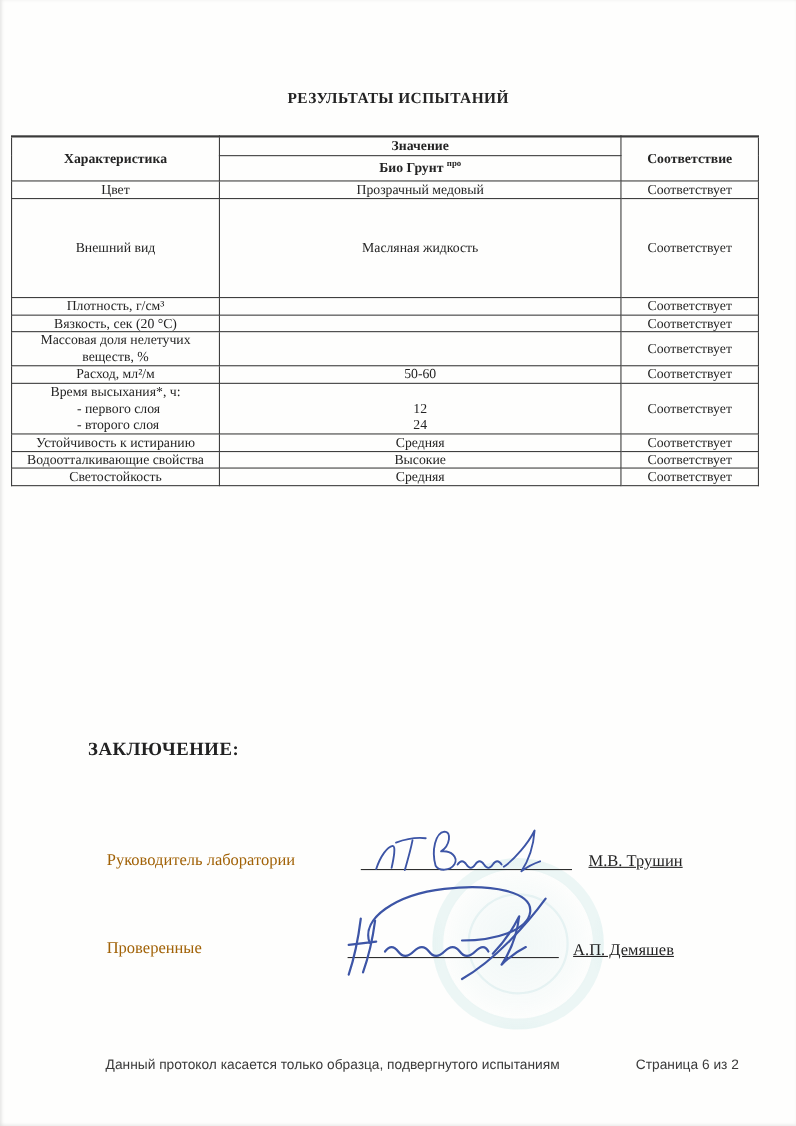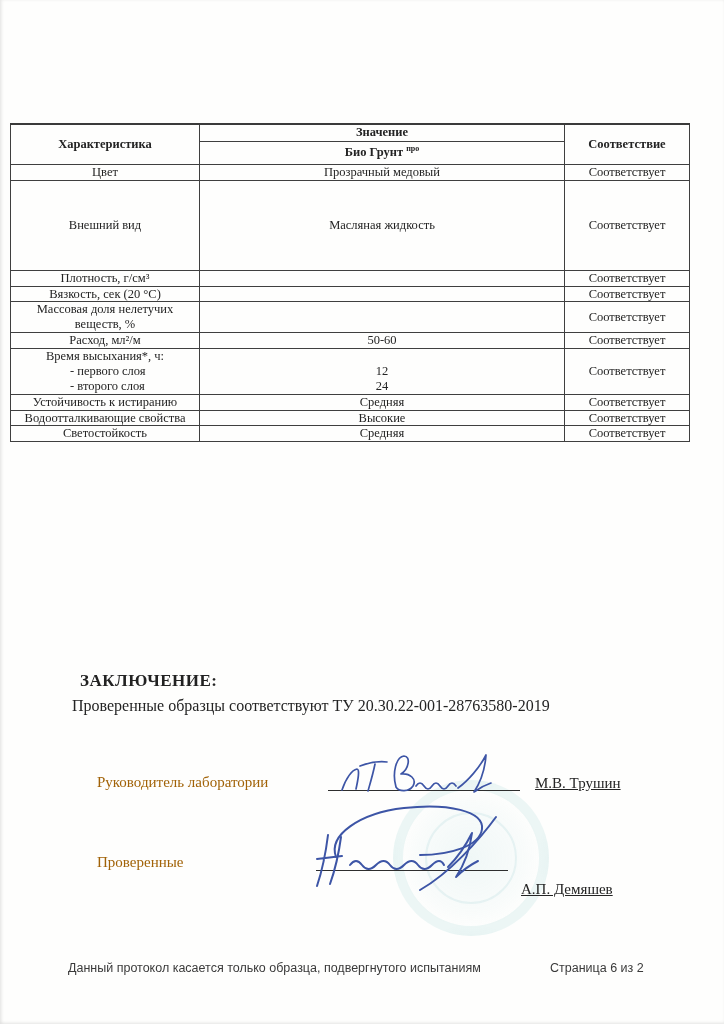--- a/index.html
+++ b/index.html
@@ -58,51 +58,52 @@
   .sig-role { position: absolute; font-size: 15px; color: #a16207; }
   .sig-role.r1 { left: 97px; top: 774px; }
   .sig-role.r2 { left: 97px; top: 854px; }
 
   .sig-line { position: absolute; border-bottom: 1.6px solid #2e2e2e; }
   .sig-line.l1 { left: 328px; top: 775px; width: 192px; height: 16px; }
   .sig-line.l2 { left: 316px; top: 855px; width: 192px; height: 16px; }
 
   .sig-name { position: absolute; font-size: 15px; color: #242424; text-decoration: underline; }
   .sig-name.n1 { left: 535px; top: 775px; }
-  .sig-name.n2 { left: 521px; top: 856px; margin-top: 25px; }
+  .sig-name.n2 { left: 521px; top: 856px; }
 
   .sig-svg { position: absolute; }
   .sig-svg.s1 { left: 330px; top: 743px; }
   .sig-svg.s2 { left: 298px; top: 797px; }
 
   .stamp {
     position: absolute; left: 393px; top: 780px;
     width: 156px; height: 156px; border-radius: 50%;
     border: 10px solid rgba(118,190,196,0.13);
     background: radial-gradient(circle at 50% 50%, rgba(118,190,196,0.10) 0%, rgba(118,190,196,0.04) 55%, transparent 75%);
   }
   .stamp-inner {
     position: absolute; left: 22px; top: 22px;
     width: 92px; height: 92px; border-radius: 50%;
     border: 2px solid rgba(118,190,196,0.14);
   }
 
   .footer-note, .footer-page {
     position: absolute; top: 961px;
     font-family: "Liberation Sans", sans-serif;
-    font-size: 12.5px; color: #3a3a3a;
+    font-size: 12.5px; color: #3a3a3a; margin-left: 28px;
   }
   .footer-note { left: 68px; }
   .footer-page { left: 550px; }
 </style>
 </head>
 <body>
 
 <div class="page">
 
+  <div class="doc-title">РЕЗУЛЬТАТЫ ИСПЫТАНИЙ</div>
 
   <table class="results">
     <colgroup>
       <col style="width:189px">
         <col style="width:365px">
         <col style="width:125px">
     </colgroup>
     <tbody>
         <tr class="hdr" style="height:17px">
       <td rowspan="2">Характеристика</td>
@@ -168,21 +169,20 @@
     </tr>
     <tr style="height:15px">
       <td class="name-cell">Светостойкость</td>
       <td>Средняя</td>
       <td>Соответствует</td>
     </tr>
   </tbody>
     </table>
 
   <div class="conclusion-heading">ЗАКЛЮЧЕНИЕ:</div>
-  <div class="conclusion-text">Проверенные образцы соответствуют ТУ 20.30.22-001-28763580-2019</div>
 
   <div class="stamp">
     <div class="stamp-inner"></div>
   </div>
 
   <div class="sig-role r1">Руководитель лаборатории</div>
   <div class="sig-line l1"></div>
   <svg class="sig-svg s1" width="195" height="56" viewBox="0 0 195 56">
     <g fill="none" stroke="#3d55a6" stroke-width="1.7" stroke-linecap="round" stroke-linejoin="round">
       <path d="M12,47 C16,35 22,27 27,26 C30,26 28,37 26,46"></path>

